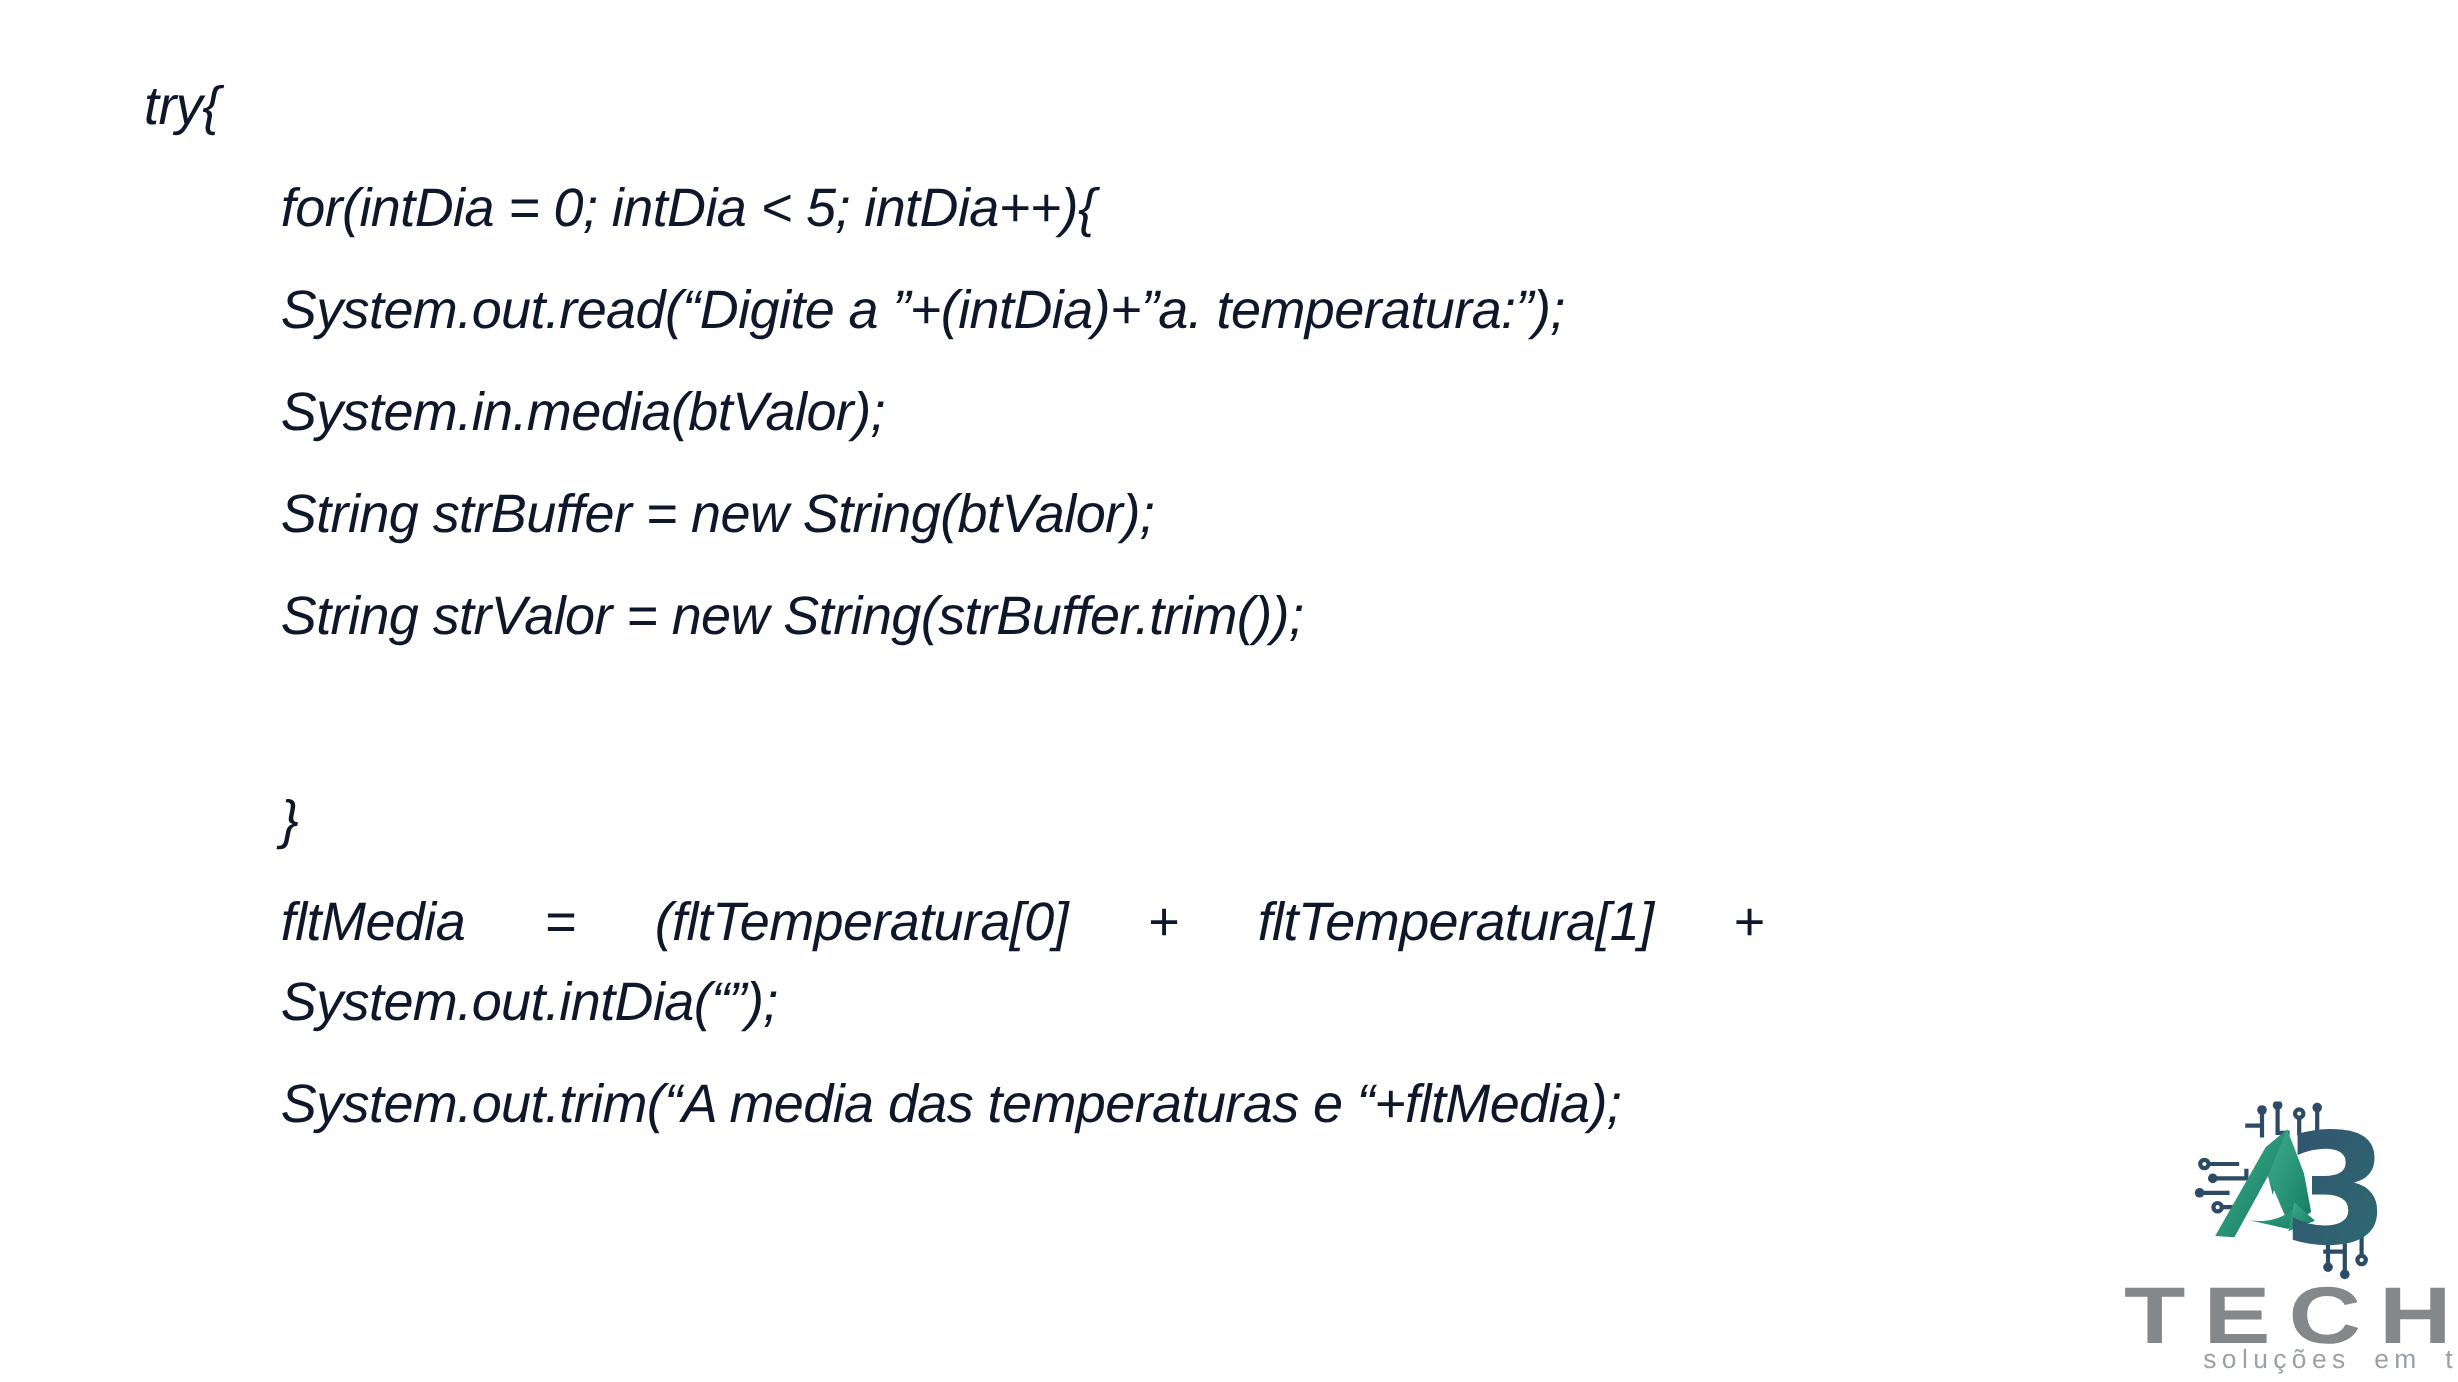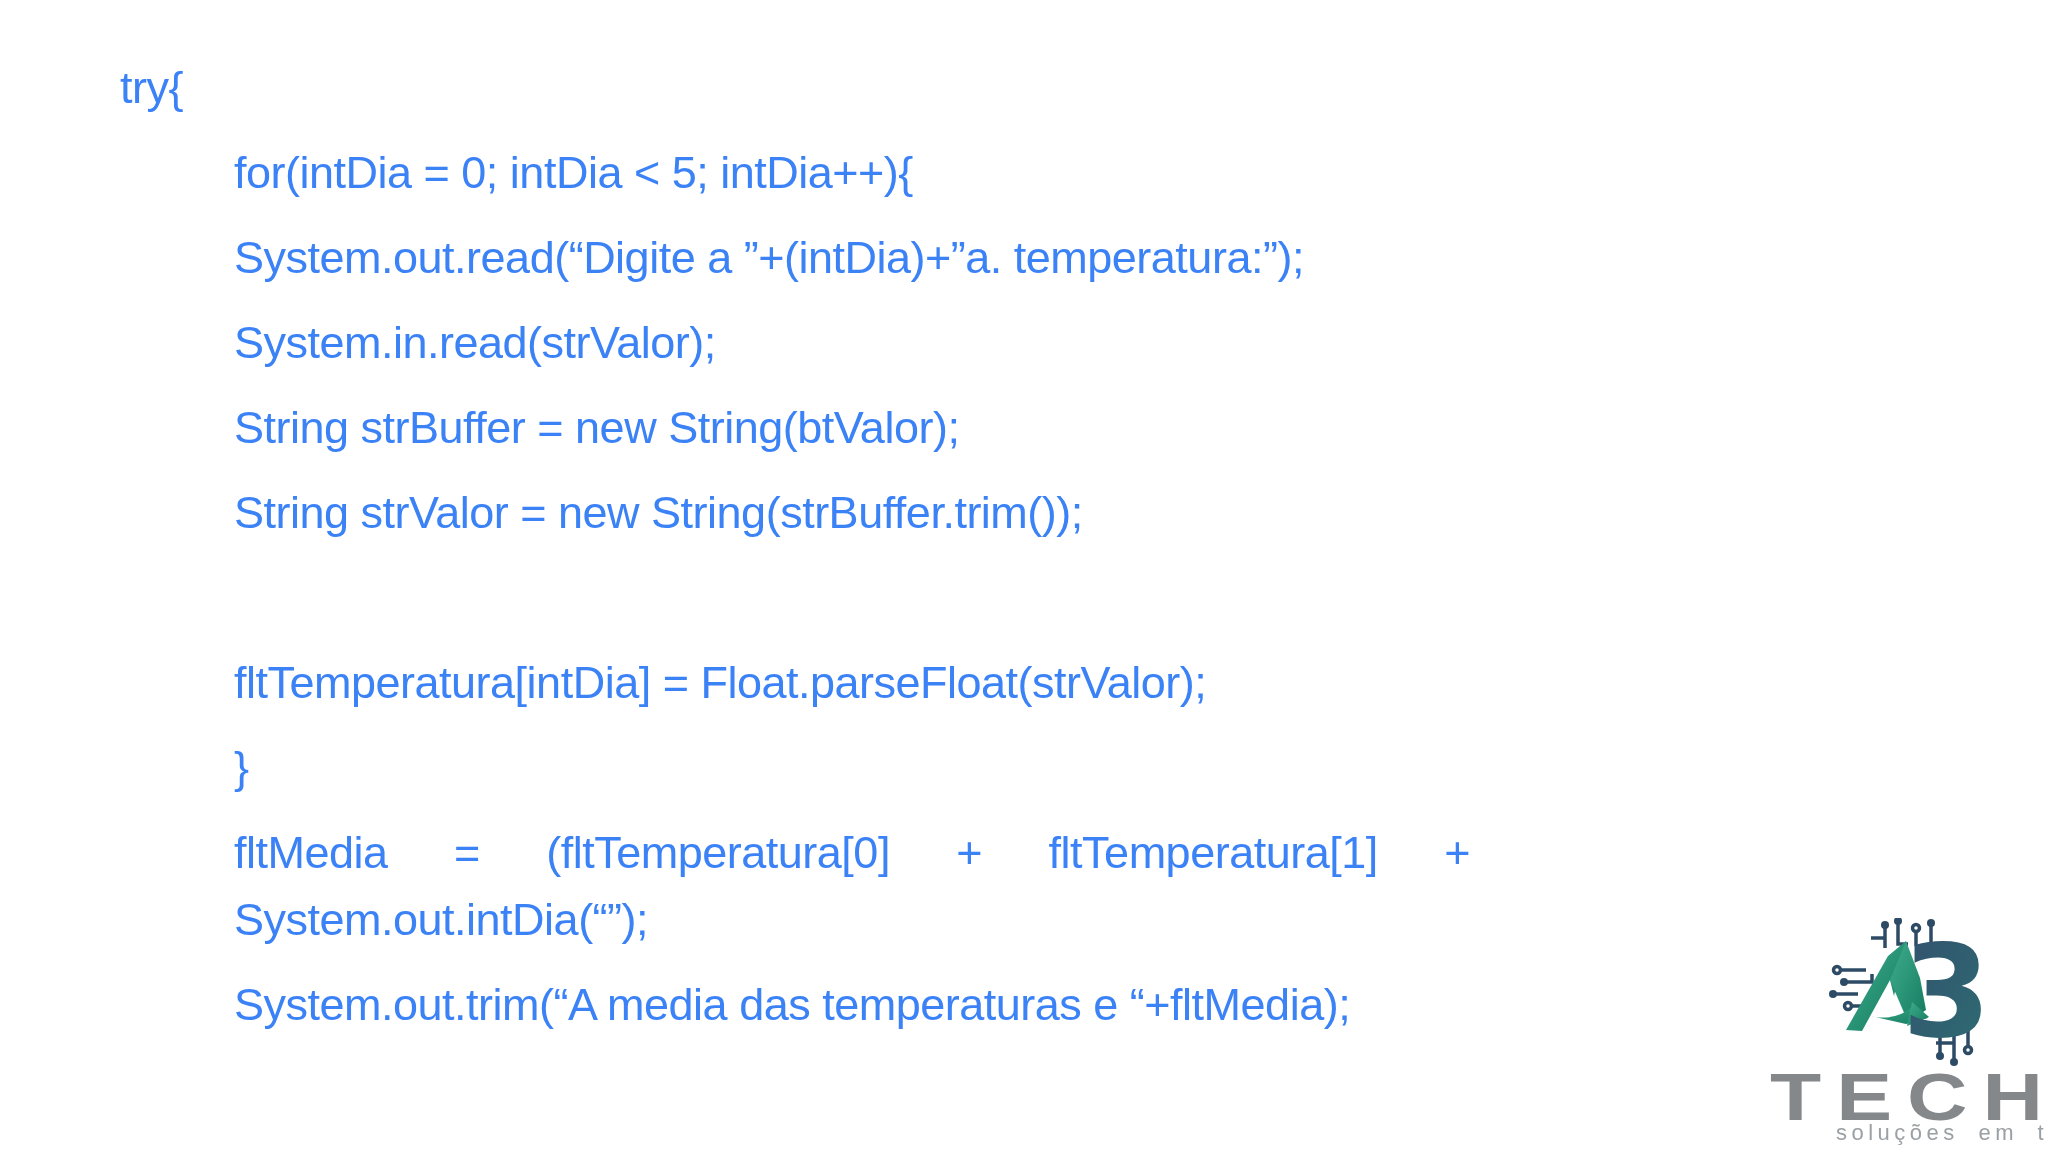--- a/index.html
+++ b/index.html
@@ -6,21 +6,21 @@
   body { width:2048px; height:1152px; background:#ffffff; }
   .slide {
     position:relative; width:2048px; height:1152px;
     background:#ffffff; overflow:hidden;
     font-family:"Liberation Sans", sans-serif;
   }
 
   
   .code-block {
     position:absolute; left:120px; top:60px; width:1350px;
-    font-size:45px; color:#3b82f6; letter-spacing:-0.5px;
+    font-size:45px; color:#0f172a; letter-spacing:-0.5px;font-style:italic;
   }
   .code-line {
     min-height:56px; line-height:56px;
     margin-bottom:29px; white-space:nowrap;
   }
   .code-line.indent { padding-left:114px; }
   .code-line.justify {
     white-space:normal; text-align:justify; text-align-last:justify;
     margin-bottom:11px;
   }
@@ -43,25 +43,24 @@
 </style>
 </head>
 <body>
 
 <div class="slide">
 
   <div class="code-block">
     <div class="code-line">try{</div>
     <div class="code-line indent">for(intDia = 0; intDia &lt; 5; intDia++){</div>
     <div class="code-line indent">System.out.read(“Digite a ”+(intDia)+”a. temperatura:”);</div>
-    <div class="code-line indent">System.in.read(strValor);</div>
+    <div class="code-line indent">System.in.media(btValor);</div>
     <div class="code-line indent">String strBuffer = new String(btValor);</div>
     <div class="code-line indent">String strValor = new String(strBuffer.trim());</div>
     <div class="code-line blank"></div>
-    <div class="code-line indent">fltTemperatura[intDia] = Float.parseFloat(strValor);</div>
     <div class="code-line indent">}</div>
     <div class="code-line indent justify">fltMedia = (fltTemperatura[0] + fltTemperatura[1] +</div>
     <div class="code-line indent">System.out.intDia(“”);</div>
     <div class="code-line indent">System.out.trim(“A media das temperaturas e “+fltMedia);</div>
   </div>
 
   <div class="logo">
     <svg class="logo-mark" viewBox="0 0 165 150" xmlns="http://www.w3.org/2000/svg">
       <defs>
         <linearGradient id="gGreen" x1="0" y1="0" x2="1" y2="1">

